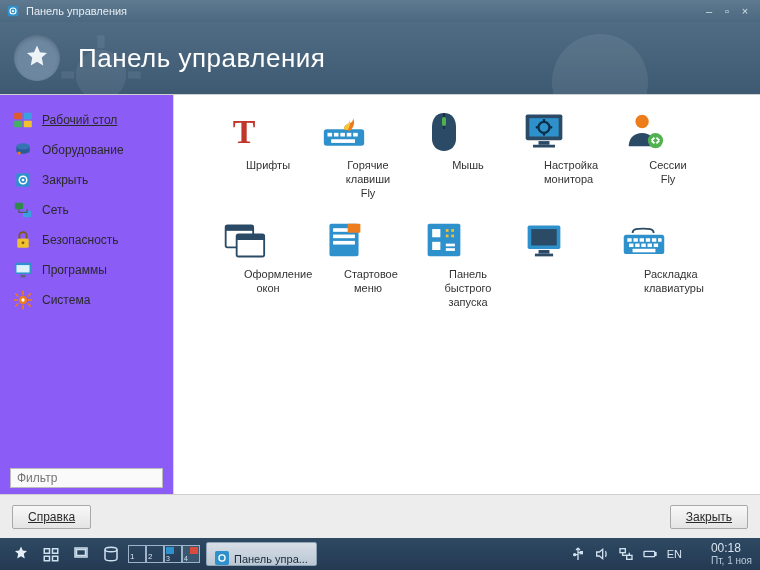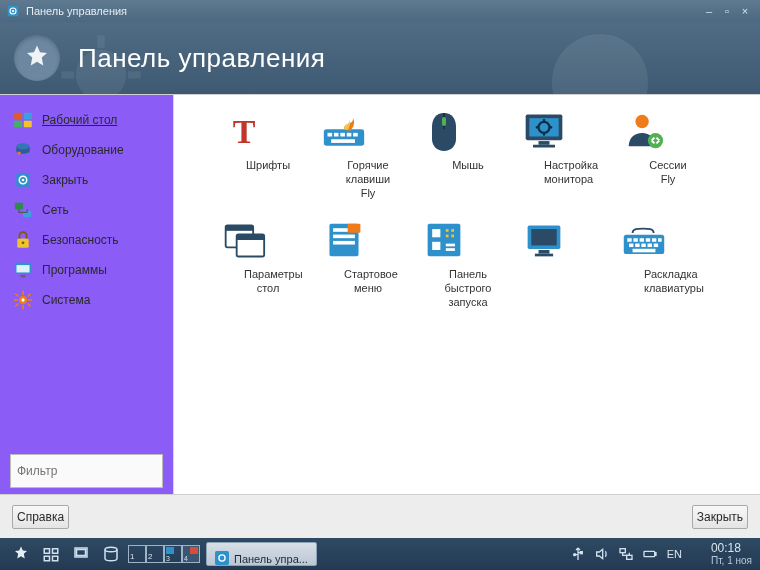--- a/index.html
+++ b/index.html
@@ -59,21 +59,21 @@
   display: flex; align-items: center;
   height: 30px;
   cursor: pointer;
   padding: 0 2px;
   font-size: 12px; color: #2a2a2a;
 }
 .side-item .sic { width: 22px; height: 20px; margin-right: 8px; display:flex;align-items:center;justify-content:center;}
 .side-item.active span.lbl { text-decoration: underline; }
 .filter-wrap { padding-top:6px; }
 .filter-wrap input {
-  width: 100%; height: 34px;
+  width: 100%; height: 20px;
   border: 1px solid #bcbcbc;
   background:#fafafa;
   padding: 0 6px; font-size: 12px; color:#666;
 }
 
 .content {
   flex: 1;
   background: #fff;
   padding: 14px 10px 10px 20px;
   overflow: auto;
@@ -94,26 +94,27 @@
 
 .btnrow {
   height: 44px;
   background: #ededed;
   border-top: 1px solid #cfcfcf;
   display: flex; align-items: center;
   padding: 0 12px;
 }
 .btnrow .spacer { flex:1; }
 button.fbtn {
-  height: 24px; padding: 0 4px;
+  height: 24px; padding: 0 15px;
   background: linear-gradient(#f8f8f8,#e4e4e4);
   border: 1px solid #a9a9a9;
   border-radius: 2px;
   font-size: 12px; color:#2a2a2a;
   cursor: pointer;
+  text-decoration: underline;
 }
 
 .taskbar {
   height: 32px;
   background: linear-gradient(#2f4a63,#233a52);
   color:#d8e4f0;
   display:flex; align-items:center;
   padding: 0 6px;
   font-size: 11px;
 }
@@ -350,21 +351,21 @@
         </div>
         <div class="tile">
           <div class="ticon">
             <svg width="44" height="38" viewBox="0 0 48 40">
               <rect x="4" y="4" width="30" height="24" rx="2" fill="#fff" stroke="#2a4a66" stroke-width="2"></rect>
               <rect x="4" y="4" width="30" height="6" fill="#2a4a66"></rect>
               <rect x="16" y="14" width="30" height="24" rx="2" fill="#fff" stroke="#2a4a66" stroke-width="2"></rect>
               <rect x="16" y="14" width="30" height="6" fill="#2a4a66"></rect>
             </svg>
           </div>
-          <div class="tlabel">Параметры стол</div>
+          <div class="tlabel">Оформление окон</div>
         </div>
         <div class="tile">
           <div class="ticon">
             <svg width="38" height="40" viewBox="0 0 40 44">
               <rect x="4" y="4" width="32" height="36" rx="2" fill="#2f91cc"></rect>
               <rect x="8" y="9" width="24" height="4" fill="#fff"></rect>
               <rect x="8" y="16" width="24" height="4" fill="#fff"></rect>
               <rect x="8" y="23" width="24" height="4" fill="#fff"></rect>
               <rect x="24" y="4" width="14" height="10" rx="1" fill="#ef7c1a"></rect>
             </svg>

